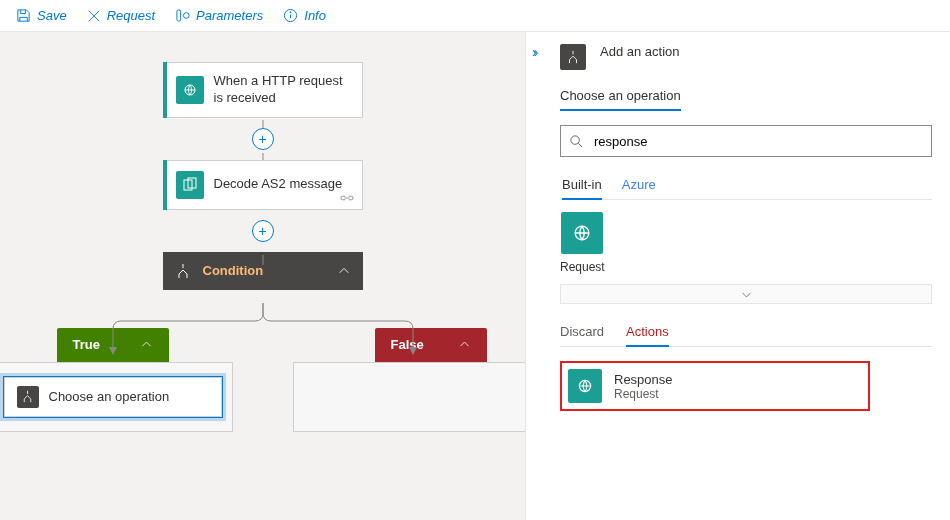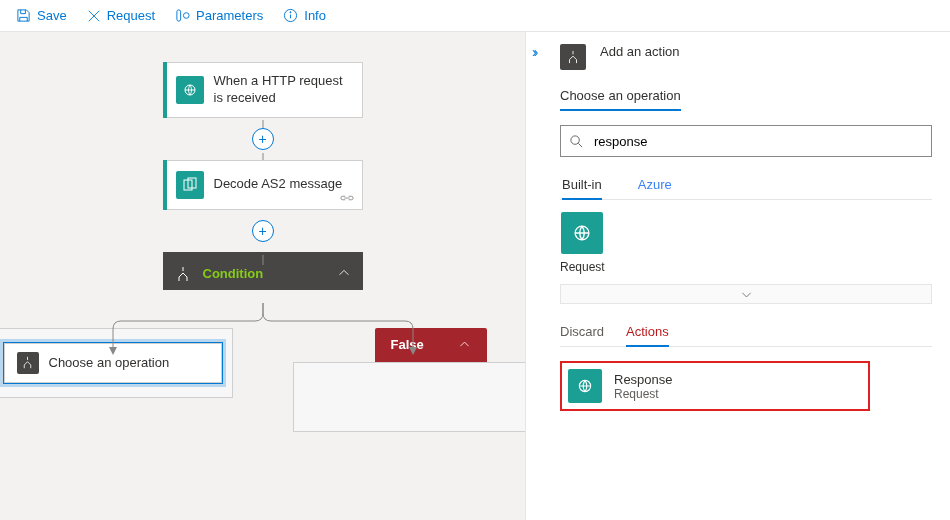--- a/index.html
+++ b/index.html
@@ -1,38 +1,38 @@
 <!DOCTYPE html>
 <html><head>
 <meta charset="utf-8">
 <style>
   * { box-sizing: border-box; }
   html, body { margin:0; padding:0; font-family: "Segoe UI", Arial, sans-serif; font-size:13px; color:#323130; }
   body { width:950px; height:520px; overflow:hidden; background:#fff; }
 
   
   .toolbar { height:32px; display:flex; align-items:center; padding:0 6px; border-bottom:1px solid #e5e5e5; gap:0; }
-  .tb-btn { display:flex; align-items:center; gap:6px; padding:4px 10px; color:#0078d4; cursor:pointer; font-size:13px; }
+  .tb-btn { display:flex; align-items:center; gap:6px; padding:4px 10px; color:#0078d4; cursor:pointer; font-size:13px;font-style:italic; }
   .tb-btn svg { stroke:#0078d4; fill:none; }
 
   .workspace { display:flex; height:488px; }
 
   
   .canvas { flex:1; position:relative; background:#f3f2f1; padding:14px 8px; }
   .flow { position:relative; margin:16px auto; width:500px; height:100%; }
 
   .step { background:#fff; border:1px solid #cfcfcf; width:200px; display:flex; align-items:center; gap:10px; padding:10px 12px; position:relative; }
   .step .accent { position:absolute; left:-1px; top:-1px; bottom:-1px; width:4px; background:#1b9e93; }
   .step .icon-box { width:28px; height:28px; background:#1b9e93; display:flex; align-items:center; justify-content:center; color:#fff; border-radius:2px; flex-shrink:0; }
   .step-title { font-size:13px; line-height:1.3; }
   .link-badge { position:absolute; right:8px; bottom:6px; color:#8a8886; }
 
   .plus { width:22px; height:22px; background:#fff; border:1px solid #0078d4; border-radius:50%; display:flex; align-items:center; justify-content:center; color:#0078d4; font-size:14px; margin:10px auto; cursor:pointer; position:relative; z-index:2; }
 
-  .cond { width:200px; background:#484644; color:#84cc16; height:38px; display:flex; align-items:flex-start; padding:14px 12px; gap:12px; }
+  .cond { width:200px; background:#484644; color:#fdba74; height:38px; display:flex; align-items:center; padding:0 12px; gap:12px; }
   .chev { margin-left:auto; }
 
   .branches { display:flex; justify-content:space-between; margin-top:38px; }
   .branch { width:240px; }
   .b-head { height:34px; color:#fff; display:flex; align-items:center; padding:0 16px; font-weight:600; gap:10px; border-radius:2px 2px 0 0; width:112px; margin-left:64px; }
   .b-head.true { background:#428000; }
   .b-head.false { background:#a4262c; margin-left:82px; }
   .b-body { border:1px solid #cfcfcf; background:#f7f7f7; height:70px; padding:14px 10px; }
 
   .choose-op { background:#fff; border:1px solid #cfcfcf; box-shadow:0 0 0 4px rgba(0,120,212,.25), 0 0 0 1px #0078d4; height:40px; display:flex; align-items:center; gap:10px; padding:0 12px; cursor:pointer; }
@@ -49,21 +49,21 @@
   .collapse { position:absolute; left:6px; top:12px; color:#0078d4; cursor:pointer; font-size:14px; letter-spacing:-3px; }
   .p-head { display:flex; align-items:flex-start; gap:14px; margin-bottom:12px; }
   .p-head .mini-ic { width:26px;height:26px;background:#484644;display:flex;align-items:center;justify-content:center;color:#fff;border-radius:2px;}
   .p-title { font-size:13px; }
 
   .p-tab-lbl { display:inline-block; padding:6px 0; color:#323130; border-bottom:2px solid #0078d4; margin-bottom:14px; }
 
   .search { display:flex; align-items:center; border:1px solid #8a8886; height:32px; padding:0 8px; gap:8px; margin-bottom:14px; }
   .search input { flex:1; border:none; outline:none; font-size:13px; background:transparent; }
 
-  .scope-tabs { display:flex; gap:36px; padding:0 2px; border-bottom:1px solid #e5e5e5; margin-bottom:12px; }
+  .scope-tabs { display:flex; gap:20px; padding:0 2px; border-bottom:1px solid #e5e5e5; margin-bottom:12px; }
   .scope-tab { padding:6px 0; cursor:pointer; color:#3b82f6; }
   .scope-tab.active { color:#323130; border-bottom:2px solid #0078d4; margin-bottom:-1px; }
 
   .connector-tile { display:inline-flex; flex-direction:column; align-items:center; gap:6px; cursor:pointer; }
   .connector-tile .big-ic { width:42px;height:42px;background:#1b9e93;border-radius:2px;display:flex;align-items:center;justify-content:center;color:#fff;}
   .connector-tile span { font-size:12px; }
 
   .expand-bar { margin-top:10px; border:1px solid #e5e5e5; height:20px; display:flex; align-items:center; justify-content:center; color:#605e5c; cursor:pointer; background:#fafafa; }
 
   .result-tabs { display:flex; gap:22px; margin-top:14px; border-bottom:1px solid #e5e5e5; }
@@ -165,20 +165,26 @@
 
       <svg class="conn-svg" style="left:0;top:241px;width:500px;height:60px">
         <path d="M250 0 v10 q0 8 -8 8 H108 q-8 0 -8 8 v20"></path>
         <polygon class="arrow" points="96,44 104,44 100,52"></polygon>
         <path d="M250 0 v10 q0 8 8 8 H392 q8 0 8 8 v20"></path>
         <polygon class="arrow" points="396,44 404,44 400,52"></polygon>
       </svg>
 
       <div class="branches">
         <div class="branch" style="margin-left:-20px">
+          <div class="b-head true">
+            <span>True</span>
+            <svg class="chev" width="13" height="13" viewBox="0 0 16 16" stroke="#fff" fill="none" style="margin-left:auto">
+                <path d="M3 10l5-5 5 5"></path>
+              </svg>
+          </div>
           <div class="b-body">
             <div class="choose-op">
               <div class="mini-ic">
                 <svg width="13" height="13" viewBox="0 0 16 16" stroke="#fff" fill="none">
                     <path d="M8 1v4M4 15v-4l4-4 4 4v4"></path>
                   </svg>
               </div>
               <span>Choose an operation</span>
             </div>
           </div>

